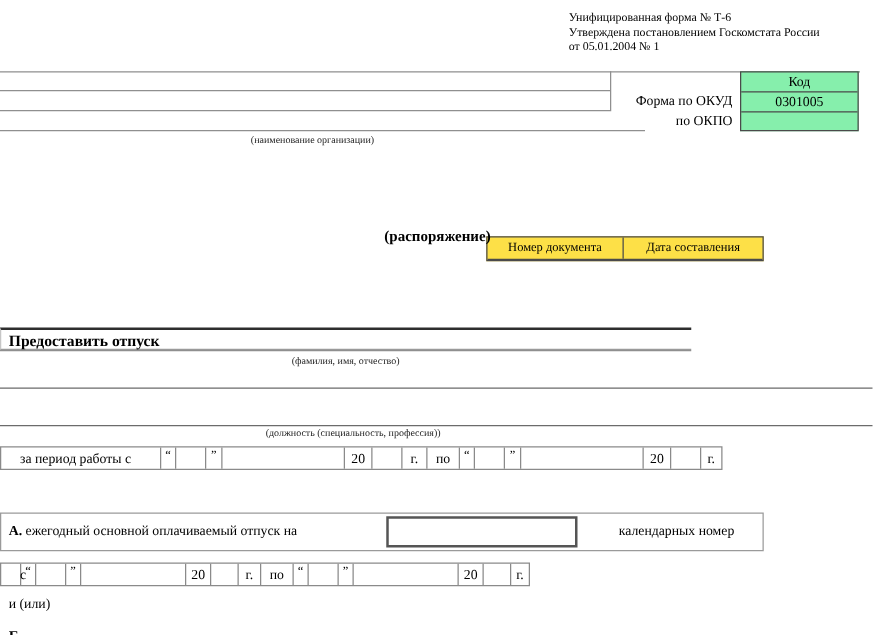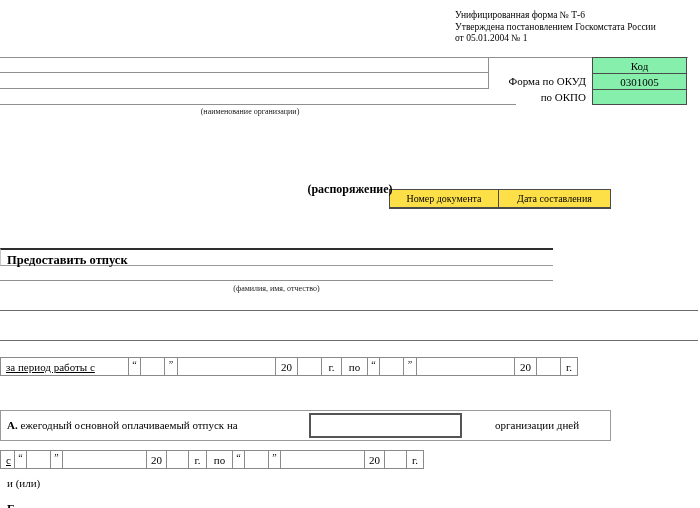--- a/index.html
+++ b/index.html
@@ -17,21 +17,21 @@
   .th { font-size:10px; display:flex; align-items:center; justify-content:center; text-align:center; }
   .strip {
     position:absolute; display:flex; border:1px solid #8a8a8a;
     font-size:11px; background:#fff;
   }
   .strip .cell {
     border-right:1px solid #8a8a8a; display:flex; align-items:center;
     justify-content:center; height:100%;
   }
   .strip .cell:last-child { border-right:0; }
-  .strip .lbl { justify-content:flex-start; padding-left:5px;text-decoration:underline; }
+  .strip .lbl { justify-content:flex-start; padding-left:15px; }
   .strip .q { align-items:flex-start; padding-top:1px; font-size:10px; }
   .bold { font-weight:bold; }
 </style>
 </head>
 <body>
 
 <div id="page">
 
   <div class="abs" style="left:455px; top:10px; width:242px; font-size:9.5px; line-height:11.5px;">
     <div>Унифицированная форма № Т-6</div>
@@ -63,31 +63,32 @@
       <div class="th" style="flex:1;">Дата составления</div>
     </div>
     <div style="display:flex; flex:1;">
       <div style="width:109px; border-right:1px solid #4a4a4a;"></div>
       <div style="flex:1;"></div>
     </div>
   </div>
 
   <div class="abs bold" style="left:0; top:182px; width:700px; text-align:center; font-size:12px;">(распоряжение)</div>
 
-  <div class="abs" style="left:0; top:248px; width:553px; height:18px; border-top:2px solid #2e2e2e; border-bottom:1px solid #9a9a9a; border-left:1px solid #c6c6c6; padding-left:6px;">
+  <div class="abs" style="left:0; top:262px; width:553px; height:18px; border-top:2px solid #2e2e2e; border-bottom:1px solid #9a9a9a; border-left:1px solid #c6c6c6; padding-left:6px;">
     <span class="bold" style="font-size:12.5px; line-height:15px;">Предоставить отпуск</span>
   </div>
   <div class="abs" style="left:0; top:266px; width:553px; height:15px; border-bottom:1px solid #8f8f8f;"></div>
 
 
   <div class="cap" style="left:0; top:284px; width:553px;">(фамилия, имя, отчество)</div>
 
   <div class="hline" style="left:0; top:310px; width:698px; background:#6b6b6b;"></div>
 
   <div class="hline" style="left:0; top:340px; width:698px; background:#6b6b6b;"></div>
+  <div class="cap" style="left:0; top:342px; width:565px;">(должность (специальность, профессия))</div>
 
   <div class="strip" style="left:0; top:357px; width:578px; height:19px;">
     <div class="cell lbl" style="width:128px;">за период работы с</div>
     <div class="cell q" style="width:12px;">“</div>
     <div class="cell" style="width:24px;"></div>
     <div class="cell q" style="width:13px;">”</div>
     <div class="cell" style="width:98px;"></div>
     <div class="cell" style="width:22px;">20</div>
     <div class="cell" style="width:24px;"></div>
     <div class="cell" style="width:20px;">г.</div>
@@ -100,21 +101,21 @@
     <div class="cell" style="width:24px;"></div>
     <div class="cell" style="flex:1;">г.</div>
   </div>
 
   <div class="abs" style="left:0; top:410px; width:611px; height:31px; border:1px solid #9a9a9a; background:#fff;">
     <span class="abs" style="left:6px; top:8px; font-size:11px;">
       <b>А.</b>
       <span>ежегодный основной оплачиваемый отпуск на</span>
     </span>
     <div class="abs" style="left:308px; top:2px; width:153px; height:25px; border:2px solid #555; background:#fff;"></div>
-    <span class="abs" style="left:494px; top:8px; font-size:11px;">организации дней</span>
+    <span class="abs" style="left:494px; top:8px; font-size:11px;">календарных номер</span>
   </div>
 
   <div class="strip" style="left:0; top:450px; width:424px; height:19px;">
     <div class="cell lbl" style="width:14px;">с</div>
     <div class="cell q" style="width:12px;">“</div>
     <div class="cell" style="width:24px;"></div>
     <div class="cell q" style="width:12px;">”</div>
     <div class="cell" style="width:84px;"></div>
     <div class="cell" style="width:20px;">20</div>
     <div class="cell" style="width:22px;"></div>

